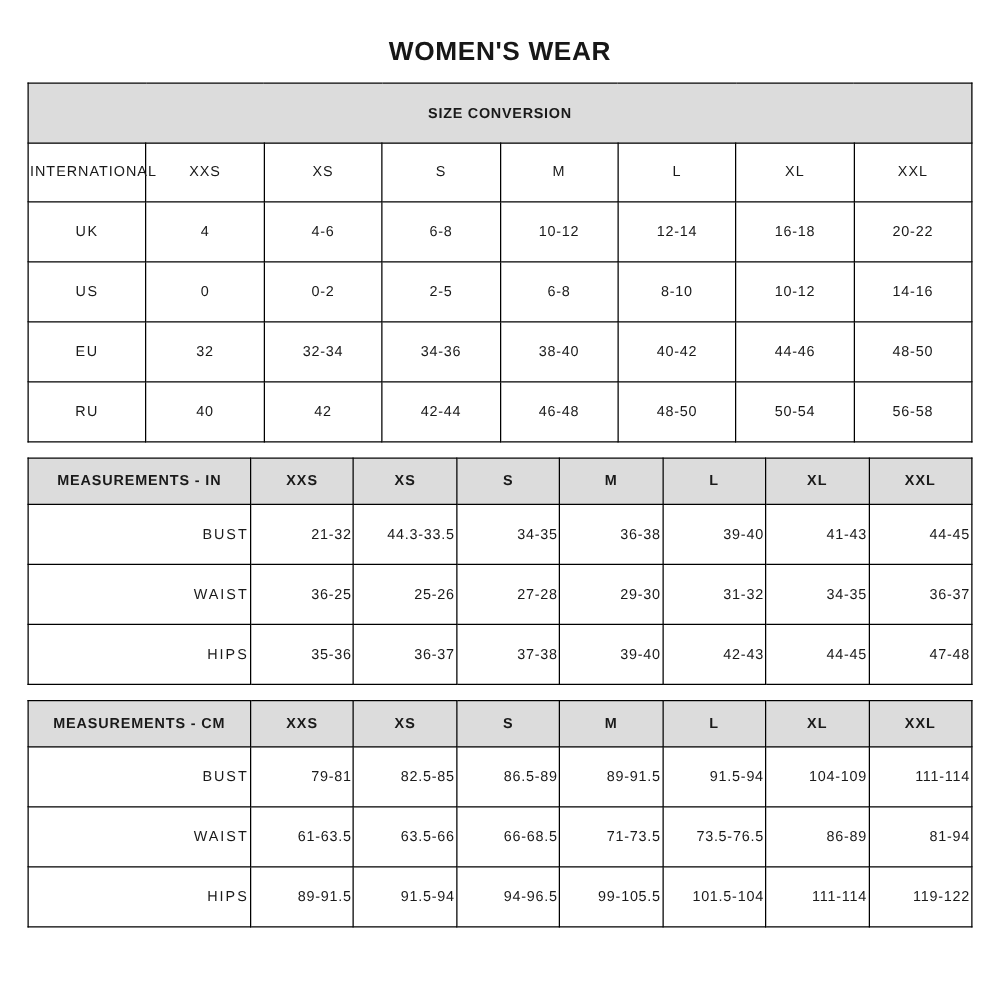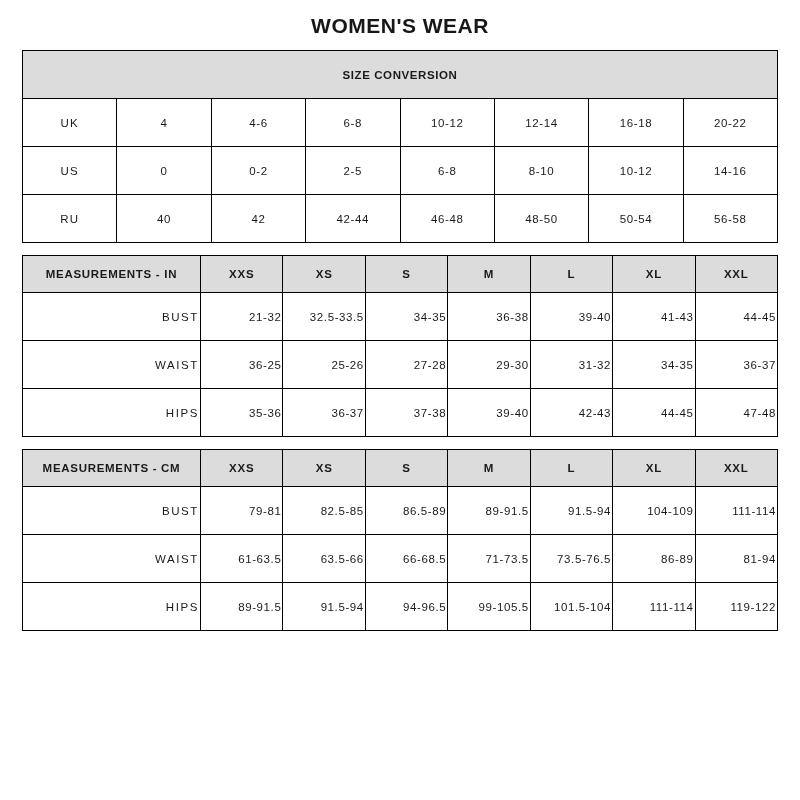--- a/index.html
+++ b/index.html
@@ -11,21 +11,21 @@
     width: 800px;
     height: 800px;
     font-family: "Liberation Sans", sans-serif;
     color: #1a1a1a;
     overflow: hidden;
   }
   .page {
     width: 800px;
     height: 800px;
     box-sizing: border-box;
-    padding: 10px 22px 8px 22px;
+    padding: 26px 22px 8px 22px;
     display: flex;
     flex-direction: column;
   }
   .page-title {
     text-align: center;
     font-size: 21px;
     font-weight: bold;
     letter-spacing: 0.5px;
     margin: 4px 0 12px 0;
     color: #171717;
@@ -98,20 +98,30 @@
 <body>
 
 <div class="page">
 
   <div class="page-title">WOMEN'S WEAR</div>
 
   <table class="conv">
     <tbody>
       <tr>
         <td class="band" colspan="8">SIZE CONVERSION</td>
+      </tr>
+      <tr class="hdr">
+        <td class="rowlabel c0">INTERNATIONAL</td>
+        <td>XXS</td>
+        <td>XS</td>
+        <td>S</td>
+        <td>M</td>
+        <td>L</td>
+        <td>XL</td>
+        <td>XXL</td>
       </tr>
       <tr>
         <td class="rowlabel c0">UK</td>
         <td>4</td>
         <td>4-6</td>
         <td>6-8</td>
         <td>10-12</td>
         <td>12-14</td>
         <td>16-18</td>
         <td>20-22</td>
@@ -120,20 +130,30 @@
         <td class="rowlabel c0">US</td>
         <td>0</td>
         <td>0-2</td>
         <td>2-5</td>
         <td>6-8</td>
         <td>8-10</td>
         <td>10-12</td>
         <td>14-16</td>
       </tr>
       <tr>
+        <td class="rowlabel c0">EU</td>
+        <td>32</td>
+        <td>32-34</td>
+        <td>34-36</td>
+        <td>38-40</td>
+        <td>40-42</td>
+        <td>44-46</td>
+        <td>48-50</td>
+      </tr>
+      <tr>
         <td class="rowlabel c0">RU</td>
         <td>40</td>
         <td>42</td>
         <td>42-44</td>
         <td>46-48</td>
         <td>48-50</td>
         <td>50-54</td>
         <td>56-58</td>
       </tr>
     </tbody>
@@ -149,21 +169,21 @@
         <td>M</td>
         <td>L</td>
         <td>XL</td>
         <td>XXL</td>
       </tr>
     </thead>
     <tbody>
       <tr>
         <td class="rowlabel m0">BUST</td>
         <td>21-32</td>
-        <td>32.5-33.5</td>
+        <td>44.3-33.5</td>
         <td>34-35</td>
         <td>36-38</td>
         <td>39-40</td>
         <td>41-43</td>
         <td>44-45</td>
       </tr>
       <tr>
         <td class="rowlabel m0">WAIST</td>
         <td>36-25</td>
         <td>25-26</td>

